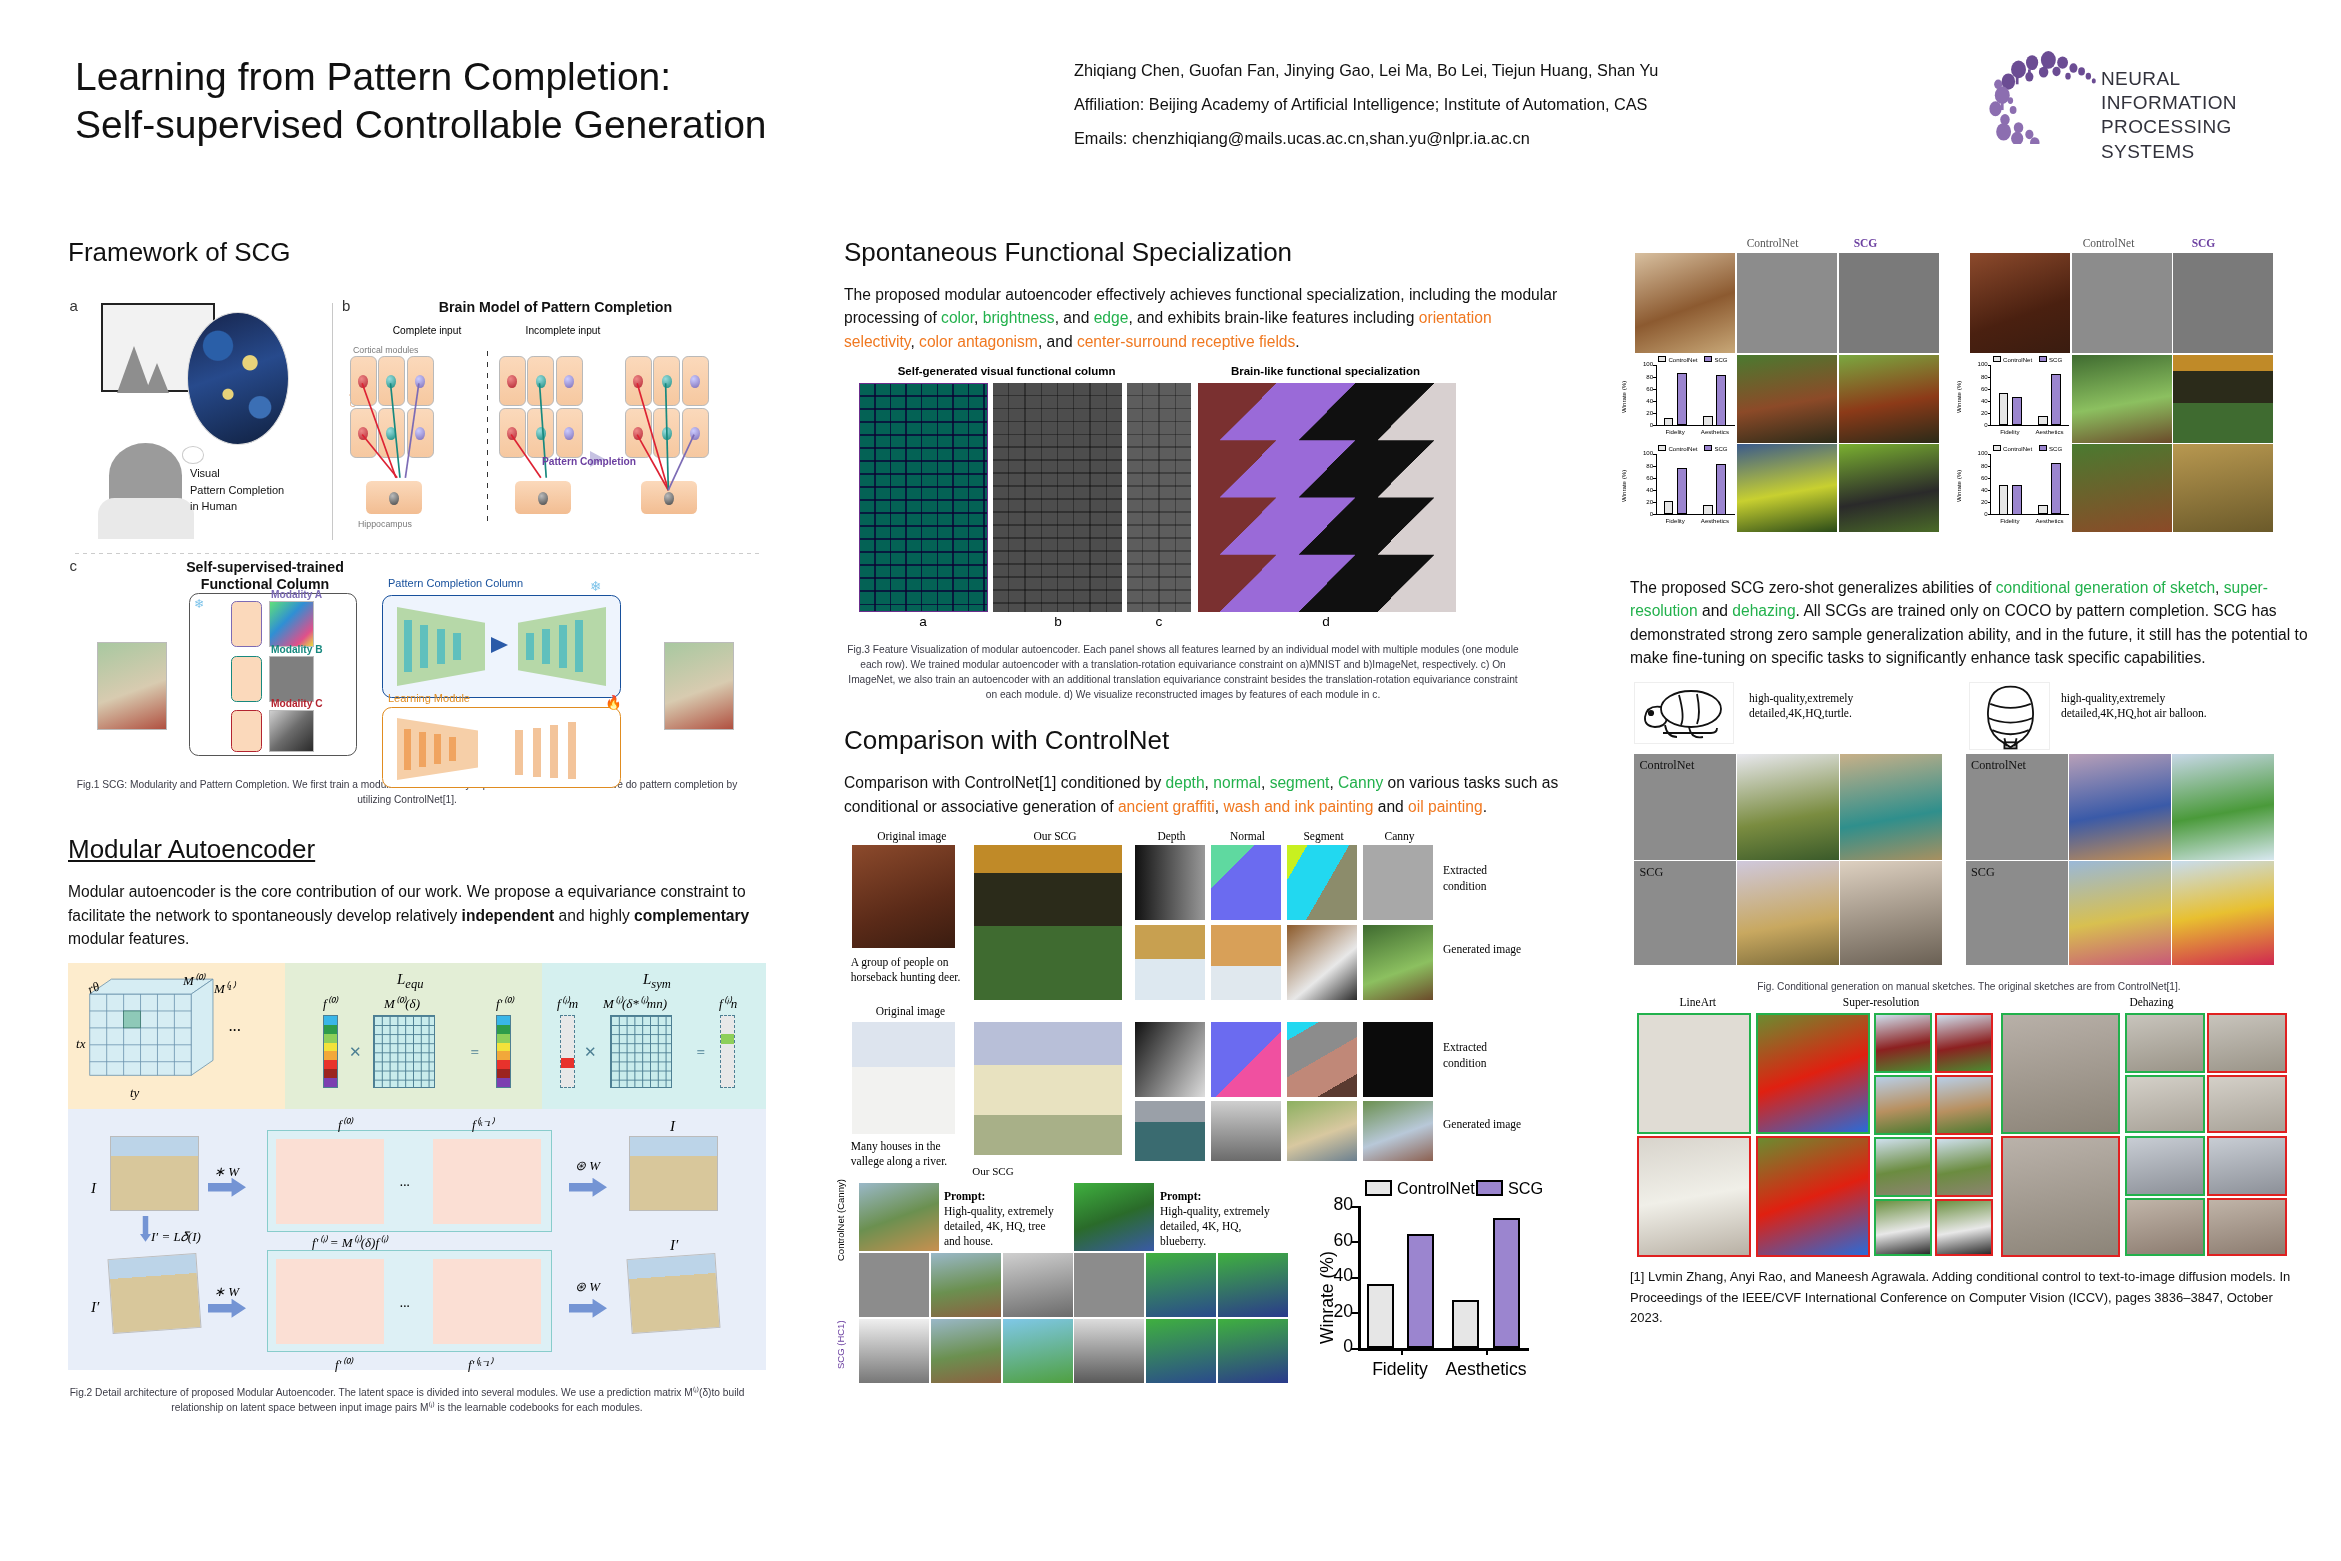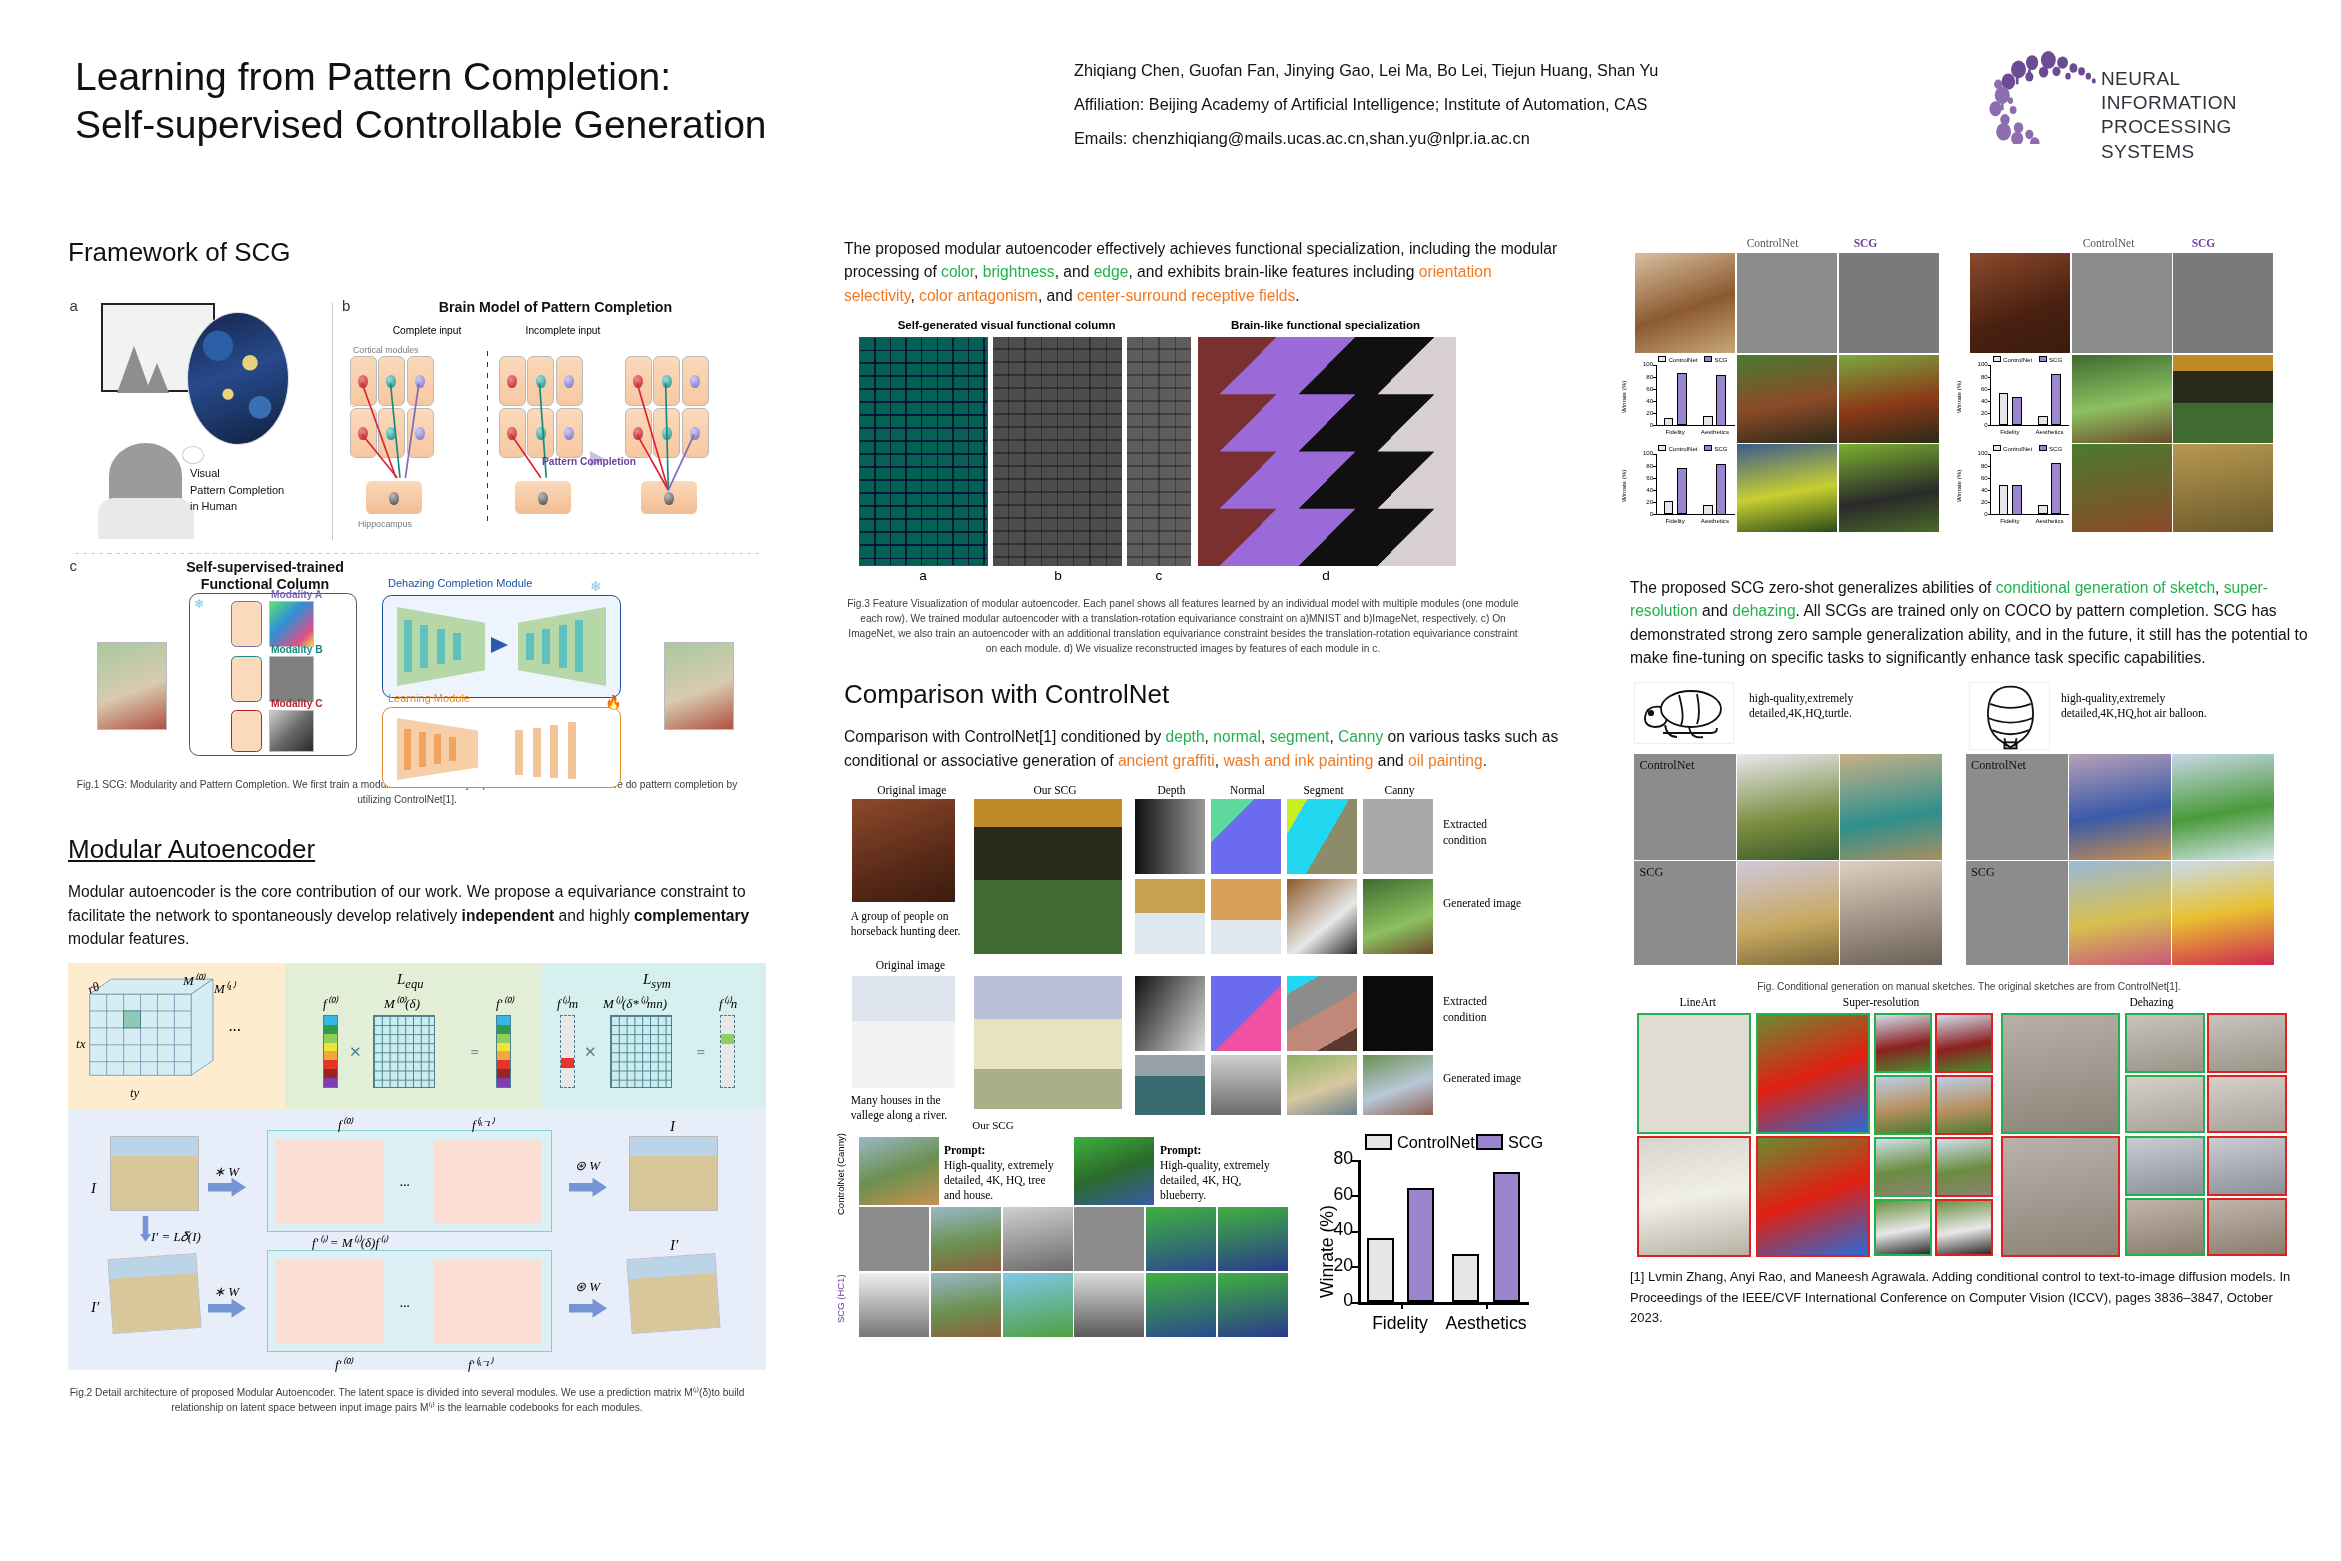--- a/index.html
+++ b/index.html
@@ -280,21 +280,21 @@
       <div style="position:absolute; left:203px; top:361px; font-size:10.2px; font-weight:bold; color:#17897f;">Modality B</div>
 
       <div style="position:absolute; left:163px; top:427px; width:31px; height:42px; border:1.4px solid #b32430; border-radius:5.4px; background:#fbd9bb;"></div>
       <div class="photo" style="left:201px; top:427px; width:45px; height:42px; background:linear-gradient(135deg,#cfcfcf,#6b6b6b,#2a2a2a);"></div>
       <div style="position:absolute; left:203px; top:415px; font-size:10.2px; font-weight:bold; color:#b32430;">Modality C</div>
 
       <div class="photo" style="left:28.5px; top:359px; width:70px; height:88px; background:linear-gradient(160deg,#a8c8a0,#d8cbb0 55%,#b05040);"></div>
       <div class="photo" style="left:596px; top:359px; width:70px; height:88px; background:linear-gradient(160deg,#a8c8a0,#d8cbb0 55%,#b05040);"></div>
 
       <div class="pcm-box" style="left:314px; top:312px; width:239px; height:103px;"></div>
-      <div class="lbl-b" style="left:320px; top:294px; color:#17509c;">Dehazing Completion Module</div>
+      <div class="lbl-b" style="left:320px; top:294px; color:#17509c;">Pattern Completion Column</div>
       <div style="position:absolute; left:522px; top:295px; font-size:13.6px; color:#7fc4ea;">❄</div>
       <div class="trap-g" style="left:329px; top:324px; width:88px; height:79px; clip-path:polygon(0 0,100% 20%,100% 80%,0 100%);"></div>
       <div class="trap-g" style="left:450px; top:324px; width:88px; height:79px; clip-path:polygon(0 20%,100% 0,100% 100%,0 80%);"></div>
       <div class="bar-t" style="left:336px; top:337px; width:8.1px; height:52px;"></div>
       <div class="bar-t" style="left:352px; top:342px; width:8.1px; height:43px;"></div>
       <div class="bar-t" style="left:369px; top:346px; width:8.1px; height:35px;"></div>
       <div class="bar-t" style="left:385px; top:350px; width:8.1px; height:27px;"></div>
       <div class="bar-t" style="left:458px; top:350px; width:8.1px; height:27px;"></div>
       <div class="bar-t" style="left:474px; top:346px; width:8.1px; height:35px;"></div>
       <div class="bar-t" style="left:491px; top:342px; width:8.1px; height:43px;"></div>
@@ -415,20 +415,21 @@
       <div class="mathlbl" style="left:602px; top:155px; font-size:15px;">I</div>
       <div class="photo" style="left:561px; top:293px; width:89px; height:75px; transform:rotate(-4deg); background:linear-gradient(180deg,#bcd4e8 0 26%, #d8c79b 26% 100%);"></div>
       <div class="mathlbl" style="left:602px; top:274px; font-size:15px;">I′</div>
     </div>
 
     <div class="cap" style="width:678px; margin-top:16.3px;">Fig.2 Detail architecture of proposed Modular Autoencoder. The latent space is divided into several modules. We use a prediction matrix M⁽ⁱ⁾(δ)to build relationship on latent space between input image pairs M⁽ⁱ⁾ is the learnable codebooks for each modules.</div>
   </div>
 
   <div class="col col2">
 
+    <h2 class="sec">Spontaneous Functional Specialization</h2>
     <p class="body" id="spec-body"><span>The proposed modular autoencoder effectively achieves functional specialization, including the modular processing of </span><span class="green">color</span><span>, </span><span class="green">brightness</span><span>, and </span><span class="green">edge</span><span>, and exhibits brain-like features including </span><span class="orange">orientation selectivity</span><span>, </span><span class="orange">color antagonism</span><span>, and </span><span class="orange">center-surround receptive fields</span><span>.</span></p>
 
     <div style="position:relative; width:698px; height:271px;">
       <div class="smallcap" style="left:13.6px; top:0; width:298px;">Self-generated visual functional column</div>
       <div class="smallcap" style="left:339px; top:0; width:285px;">Brain-like functional specialization</div>
 
       <div class="featgrid" style="left:15px; top:17.6px; width:129px; height:229px; border:1.4px solid #6b2d8c;
            background:repeating-linear-gradient(90deg,#1f9e93 0 14.2px,#3a2a6b 14.2px 15.6px),
                       repeating-linear-gradient(180deg,#1f9e93 0 11.5px,#3a2a6b 11.5px 13px);
            background-blend-mode:multiply;"></div>

